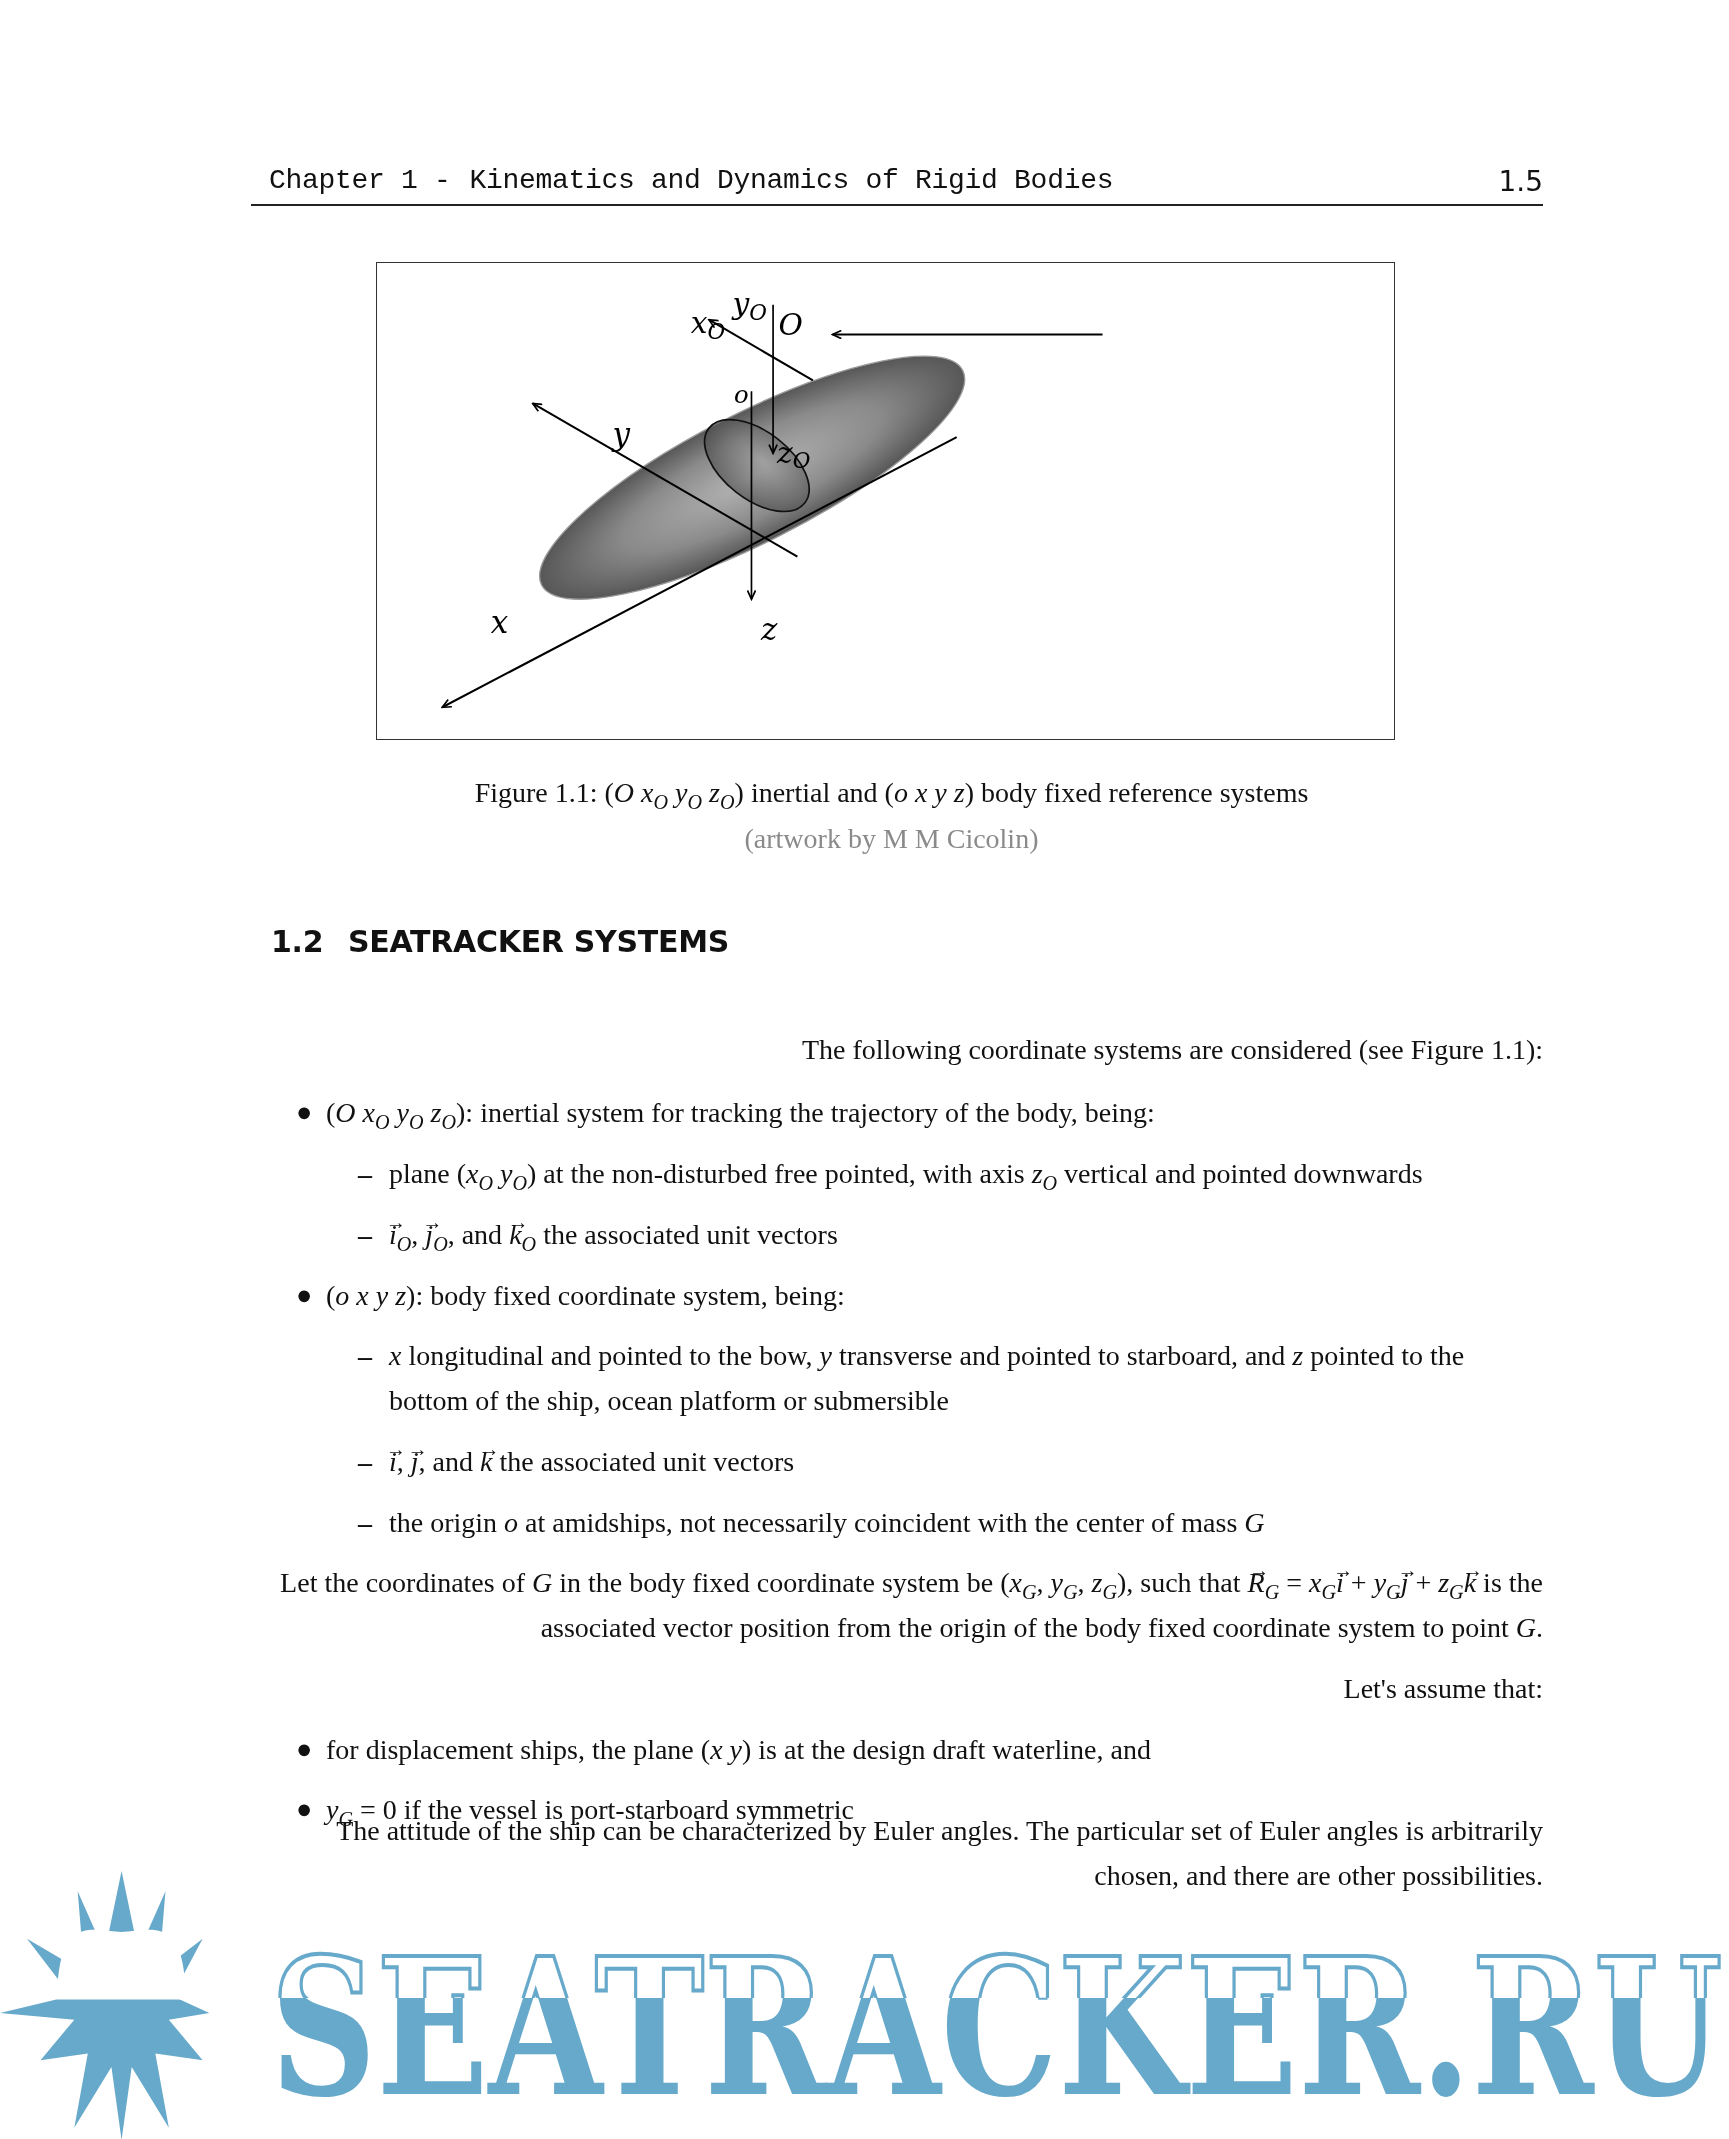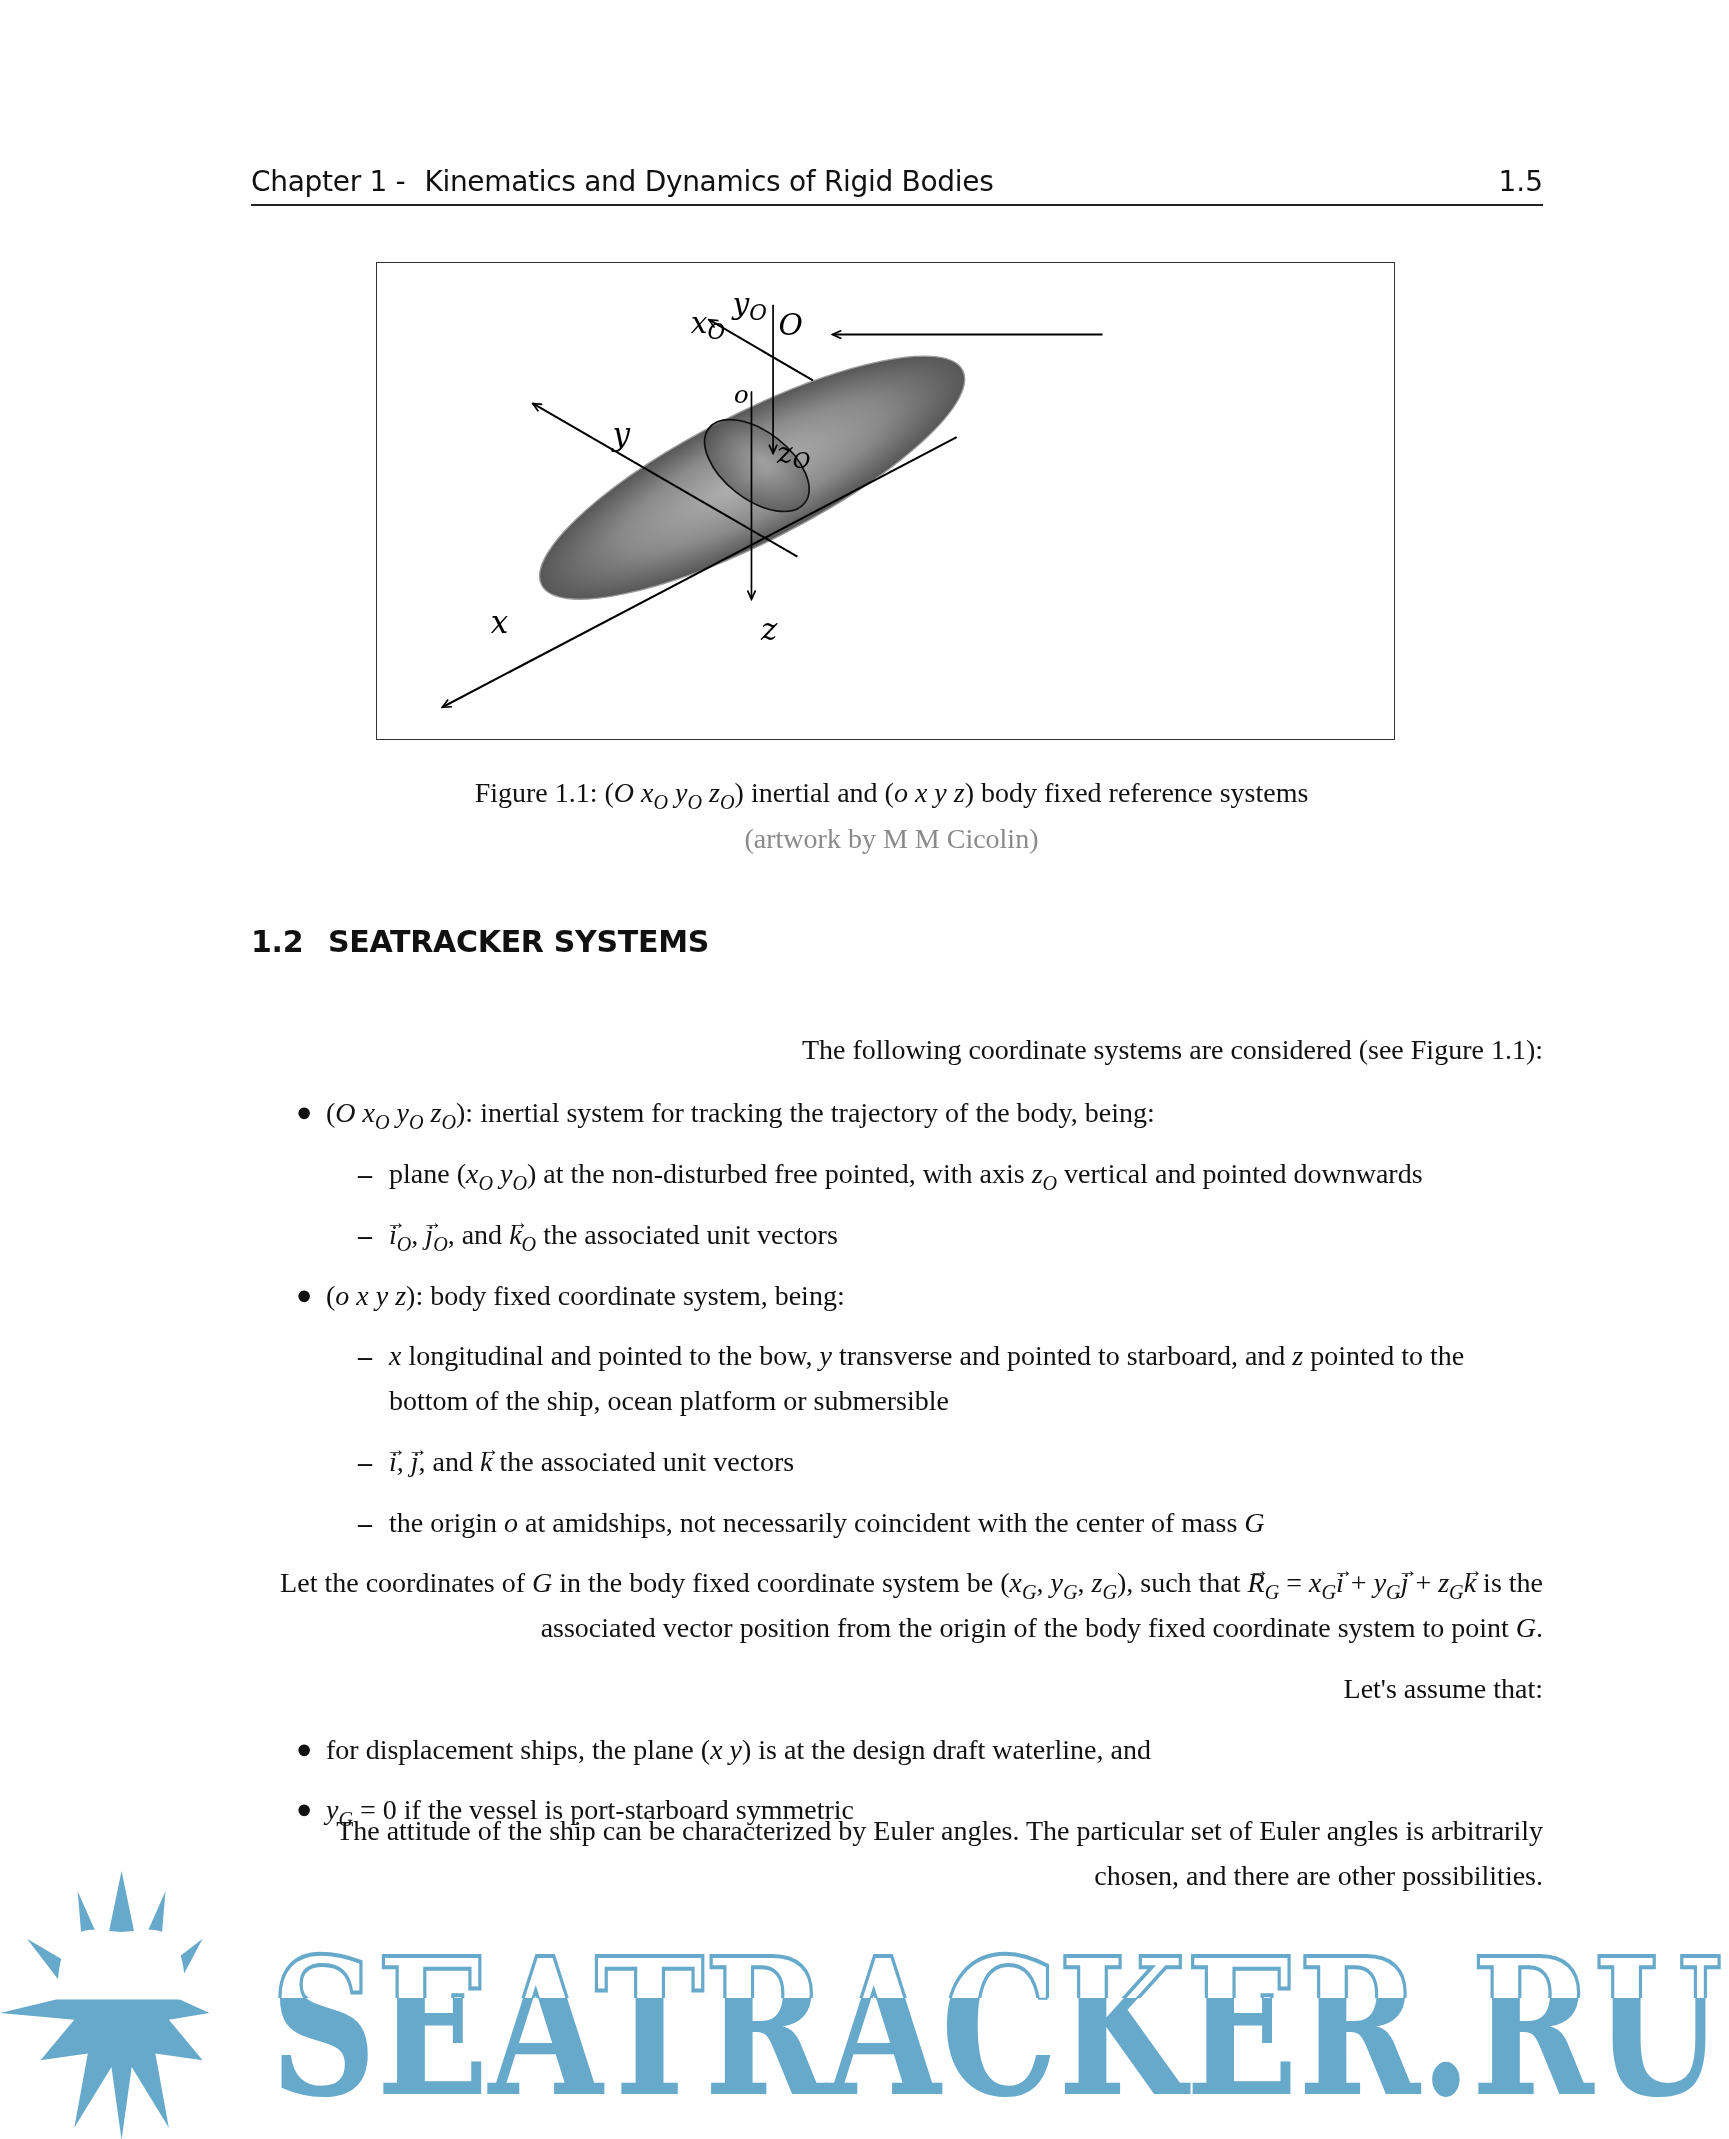--- a/index.html
+++ b/index.html
@@ -2,37 +2,37 @@
 <html style="font-size:10.8px"><head>
 <meta charset="utf-8">
 <style>
   html, body { margin: 0; padding: 0; background: #ffffff; }
   body { width: 1729px; height: 2140px; position: relative; overflow: hidden;
          font-family: "Liberation Serif", "DejaVu Serif", serif; color: #111; }
   .abs { position: absolute; }
   .running-head { left: 251px; top: 157px; width: 1292px; height: 47px;
                   border-bottom: 2px solid #222; font-family: "DejaVu Sans", "Liberation Sans", sans-serif;
                   font-size: 28px; color: #111; }
-  .running-head .left { position: absolute; left: 0; top: 8px; letter-spacing: -0.3px; }
+  .running-head .left { position: absolute; left: 18px; top: 8px; letter-spacing: -0.3px; font-family: Liberation Mono, monospace; }
   .running-head .left .gap { display: inline-block; width: 19px; }
   .running-head .right { position: absolute; right: 0; top: 8px; }
   .figure-frame { left: 376px; top: 262px; width: 1019px; height: 478px;
                   border: 1.4px solid #333; box-sizing: border-box; }
   .figure-frame svg { position: absolute; left: 0; top: 0; }
   .caption { left: 0; width: 1783px; text-align: center; font-size: 28px; }
   .caption.main { top: 777px; }
   .caption.credit { top: 823px; color: #8a8a8a; }
   i.m { font-style: italic; }
   sub { font-size: 0.72em; vertical-align: -0.35em; line-height: 0; font-style: italic; }
   .vec { position: relative; display: inline-block; font-style: italic; }
   .vec::before { content: "\2192"; position: absolute; left: 50%; top: -0.62em;
                  transform: translateX(-35%); font-size: 0.72em; font-style: normal; }
   .section-head { left: 251px; top: 924px; font-family: "DejaVu Sans", "Liberation Sans", sans-serif;
                   font-weight: bold; font-size: 30px; letter-spacing: -0.3px; }
-  .section-head .num { display: inline-block; width: 77px; }
+  .section-head .num { display: inline-block; width: 77px; margin-left: 20px; }
   .para { left: 251px; width: 1292px; font-size: 28px; line-height: 45px; text-align: right; }
   .bul { font-size: 28px; line-height: 45px; }
   .bul .dot { position: absolute; left: -30px; top: 0; font-size: 27px; }
   .bul .dash { position: absolute; left: -31px; top: 0; font-weight: bold; }
   .lvl1 { left: 326px; width: 1216px; }
   .lvl2 { left: 389px; width: 1155px; }
   .watermark { left: 0; top: 1871px; width: 1626px; height: 269px; pointer-events: none; }
 </style>
 </head>
 <body>

